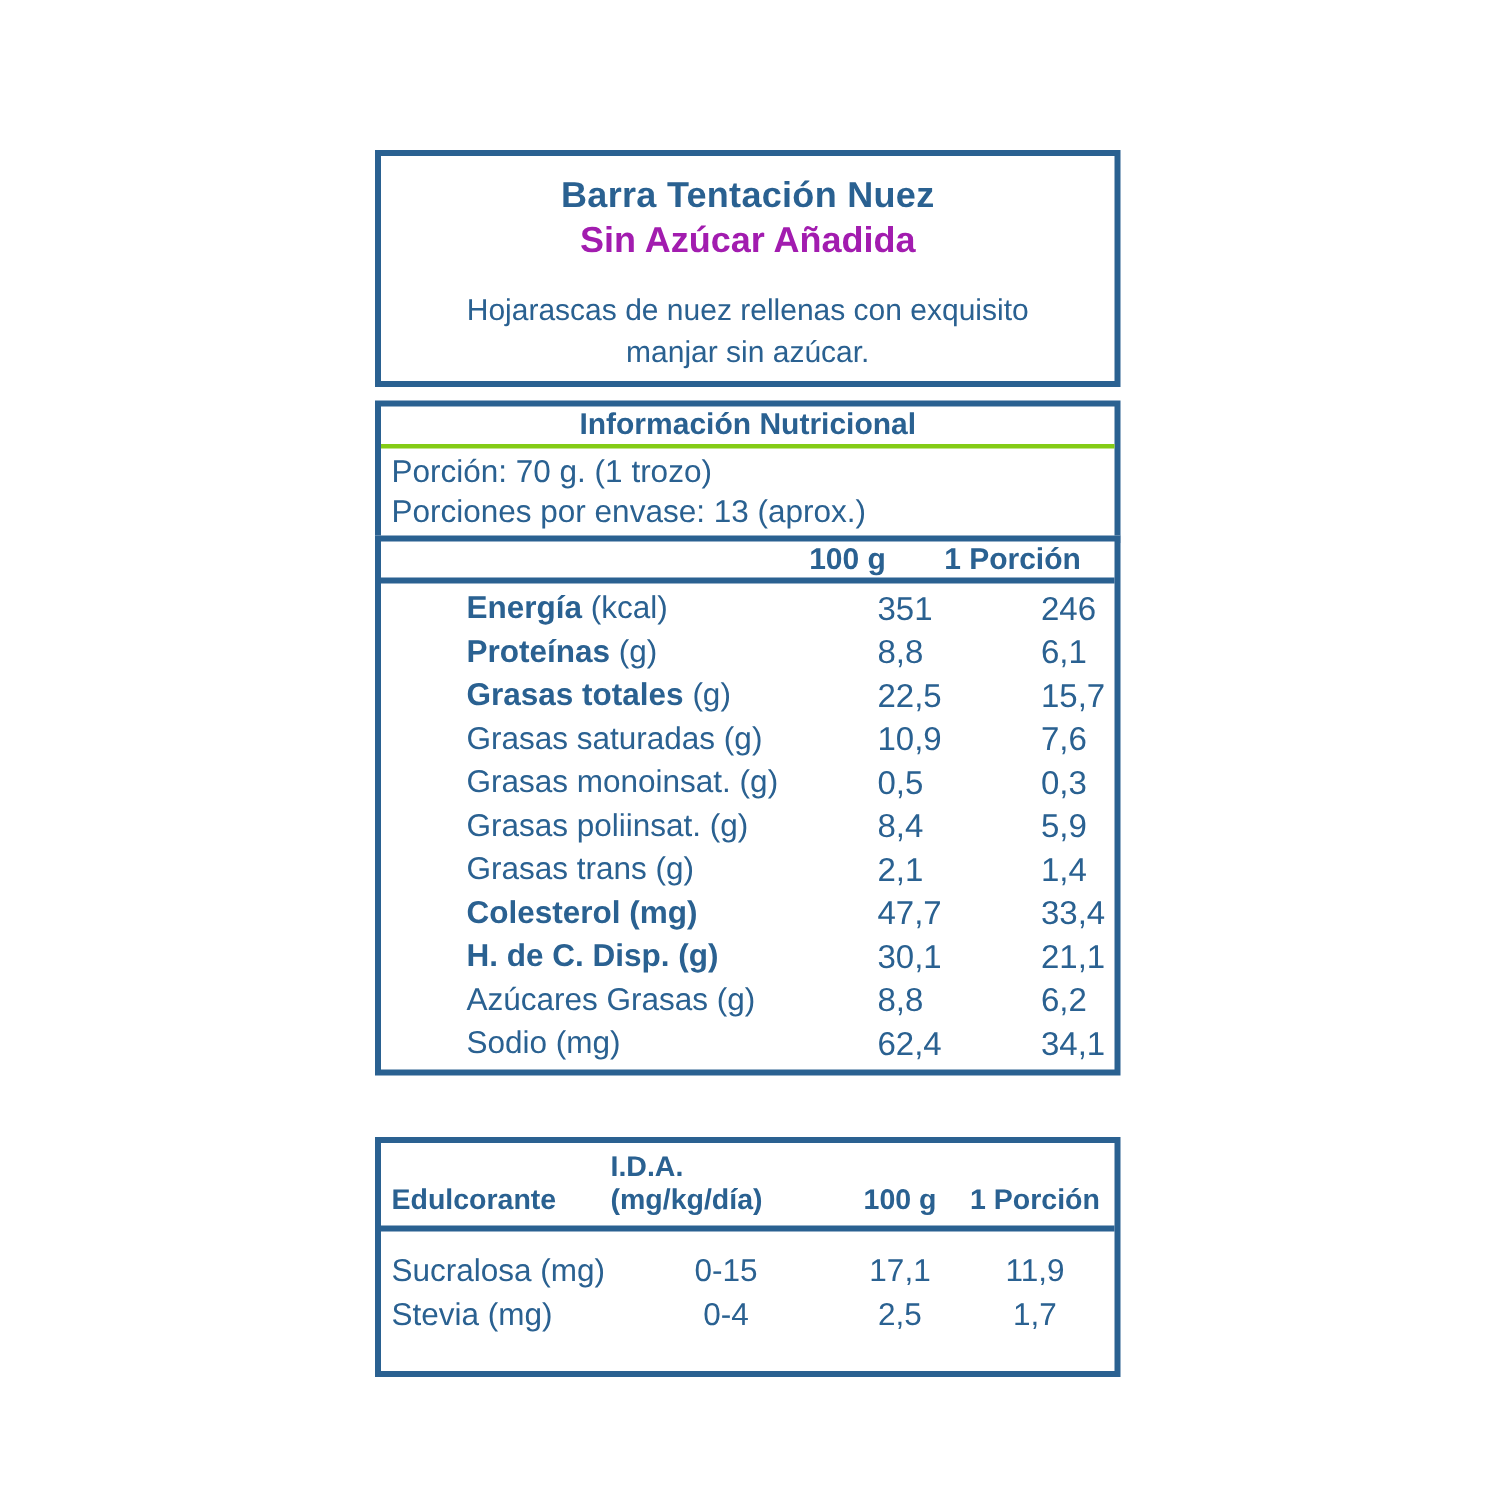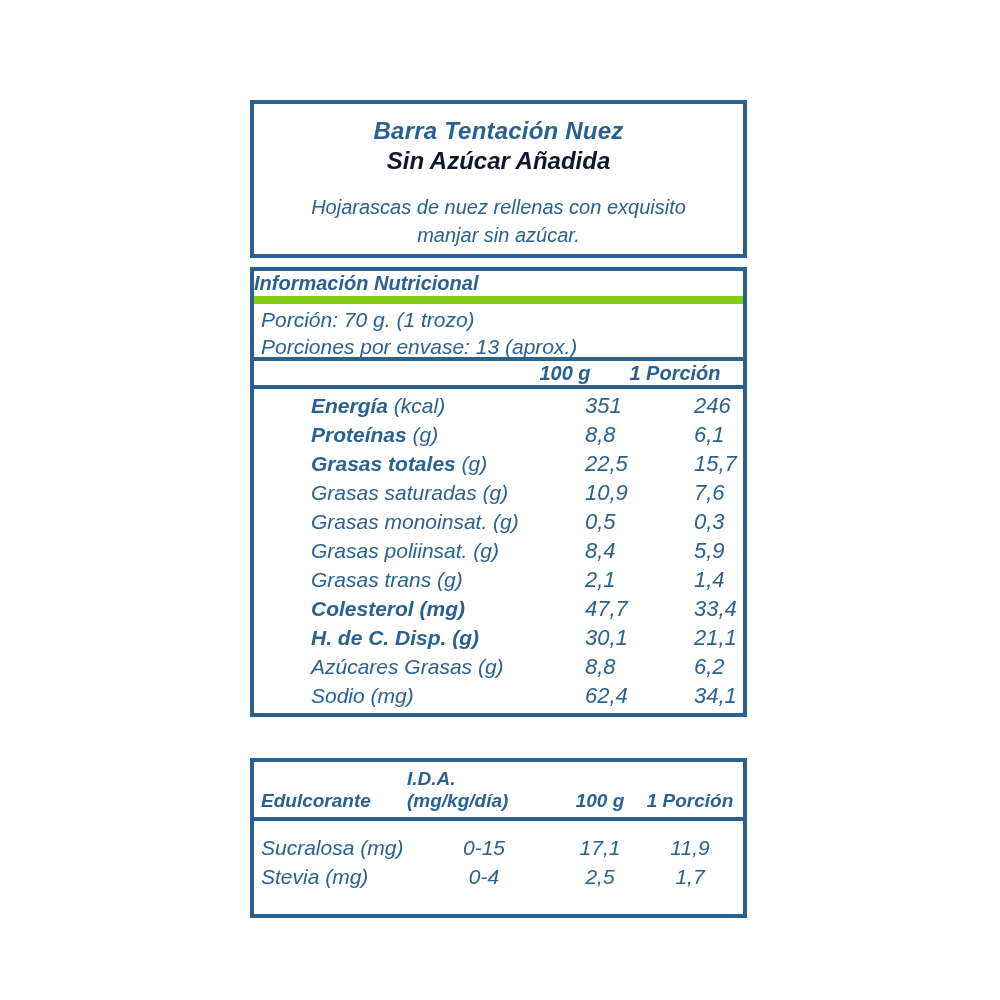--- a/index.html
+++ b/index.html
@@ -1,29 +1,29 @@
 <!DOCTYPE html>
 <html><head>
 <meta charset="utf-8">
 <style>
   html,body{margin:0;padding:0;background:#ffffff;}
   .canvas{position:relative;width:1000px;height:1000px;background:#ffffff;
-          font-family:"Liberation Sans",sans-serif;color:#2a6191;font-style:italic;}
+          font-family:"Liberation Sans",sans-serif;color:#2a6191;}
   .box{position:absolute;left:250px;width:497px;border:4px solid #2a6191;box-sizing:border-box;background:#fff;}
 
   
   .box-a{top:100px;height:158px;text-align:center;padding-top:12px;}
   .title{font-size:24px;line-height:30px;font-weight:bold;letter-spacing:.2px;}
-  .subtitle{font-size:24px;line-height:30px;font-weight:bold;color:#0f172a;}
+  .subtitle{font-size:24px;line-height:30px;font-weight:bold;color:#a21caf;}
   .desc{font-size:20px;line-height:28px;margin:17px auto 0;width:440px;}
 
   
   .box-b{top:267px;}
-  .info-band{font-size:20px;line-height:25px;font-weight:bold;text-align:left;
-             border-bottom:8px solid #84cc16;}
+  .info-band{font-size:20px;line-height:25px;font-weight:bold;text-align:center;
+             border-bottom:3px solid #84cc16;}
   .serving{padding:2px 6px 3px 7px;font-size:21px;line-height:27px;text-align:left;}
 
   
   .box-d{top:357px;}
   .col-band{position:relative;height:24px;border-bottom:4px solid #2a6191;font-weight:bold;font-size:20px;line-height:24px;}
   .col-band .c1{position:absolute;left:251px;width:120px;text-align:center;}
   .col-band .c2{position:absolute;left:361px;width:120px;text-align:center;}
   .nrows{padding:2px 0 3px;}
   .nrow{position:relative;height:29px;line-height:29px;font-size:21px;padding-left:25px;margin-left:32px;}
   .nrow .lbl{white-space:nowrap;}

